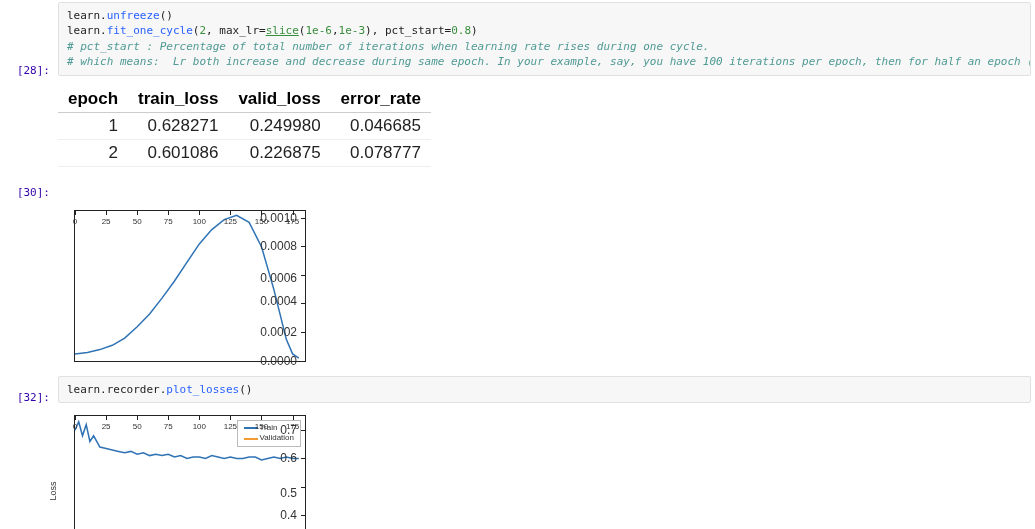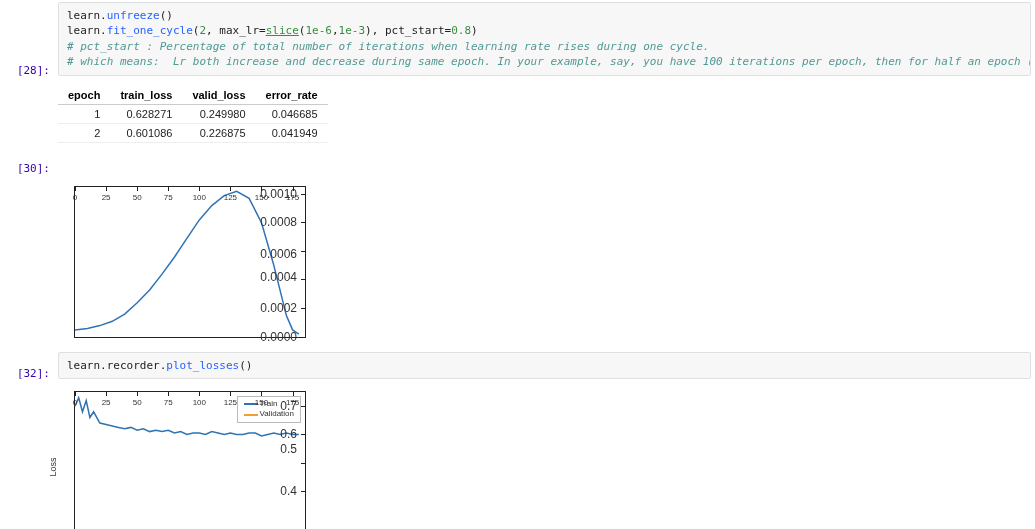--- a/index.html
+++ b/index.html
@@ -45,21 +45,21 @@
 
   .output-area {
     margin-left: 50px;
     padding: 4px 8px 14px 8px;
     font-size: 11px;
   }
   .total-time { color:#555; margin-bottom:6px; }
 
   table.epoch-table {
     border-collapse: collapse;
-    font-size: 11px;
+    font-size: 17px;
   }
   table.epoch-table th, table.epoch-table td {
     padding: 3px 10px;
     text-align: right;
     border-bottom: 1px solid #eee;
     font-weight: normal;
   }
   table.epoch-table th { font-weight: 700; color: #000; border-bottom:1px solid #ccc;}
   table.epoch-table td { color: #222; }
 
@@ -155,21 +155,21 @@
       <tr>
         <td>1</td>
         <td>0.628271</td>
         <td>0.249980</td>
         <td>0.046685</td>
       </tr>
       <tr>
         <td>2</td>
         <td>0.601086</td>
         <td>0.226875</td>
-        <td>0.041949</td>
+        <td>0.078777</td>
       </tr>
     </tbody>
   </table>
 </div>
 
 <div class="cell">
   <div class="prompt">[30]:</div>
 </div>
 
 <div class="plot-box">
@@ -226,21 +226,21 @@
           <span>Train</span>
         </div>
       <div class="legend-row">
           <span class="legend-swatch" style="background:#f39c2f"></span>
           <span>Validation</span>
         </div>
     </div>
   <div class="ytick" style="top: 99.0566px;"></div>
       <div class="ytick-label" style="top: 99.0566px;">0.4</div>
       <div class="ytick" style="top: 70.7547px;"></div>
-      <div class="ytick-label" style="top: 57px;">0.5</div>
+      <div class="ytick-label" style="top: 77px;">0.5</div>
       <div class="ytick" style="top: 42.4528px;"></div>
       <div class="ytick-label" style="top: 42.4528px;">0.6</div>
       <div class="ytick" style="top: 14.1509px;"></div>
       <div class="ytick-label" style="top: 14.1509px; padding-left: 41px;">0.7</div>
       <div class="xtick" style="left: 0px;"></div>
       <div class="xtick-label" style="left: 0px;">0</div>
       <div class="xtick" style="left: 31.0811px;"></div>
       <div class="xtick-label" style="left: 31.0811px;">25</div>
       <div class="xtick" style="left: 62.1622px;"></div>
       <div class="xtick-label" style="left: 62.1622px;">50</div>

